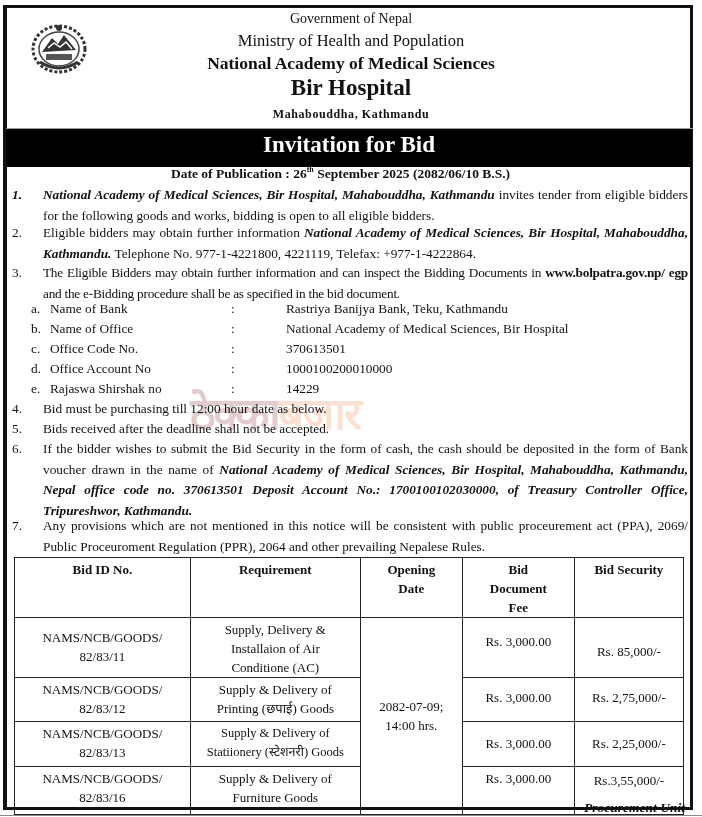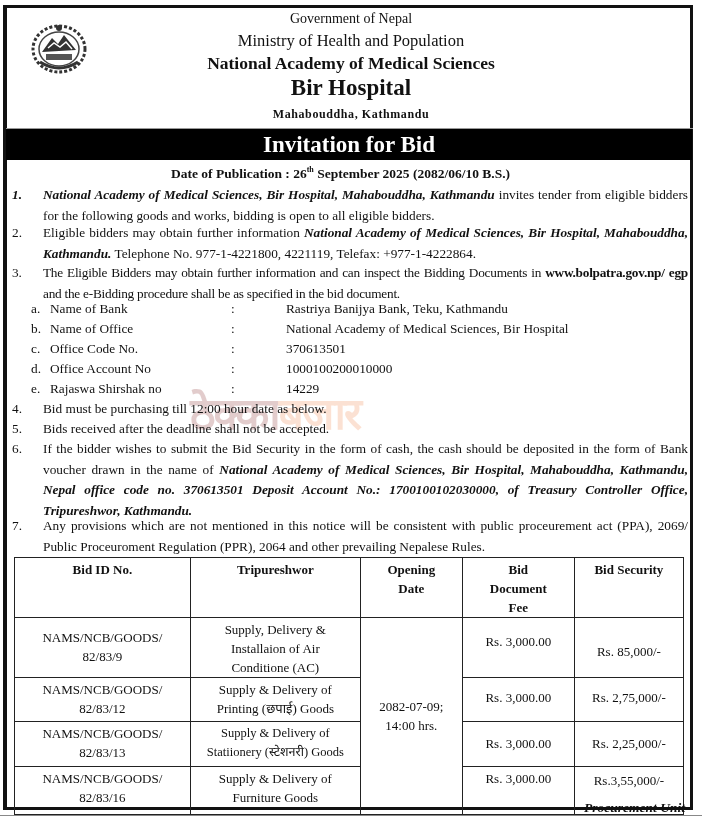--- a/index.html
+++ b/index.html
@@ -9,21 +9,21 @@
            border:3px solid #111; box-sizing:border-box; border-left-width:4px; }
   .bottom-rule { position:absolute; left:0; top:815px; width:702px; height:1px; background:#888; }
   .emblem { position:absolute; left:30px; top:22px; width:58px; height:52px; }
   .hdr { position:absolute; left:0; width:702px; text-align:center; white-space:nowrap; }
   .h-gov { top:11px; font-size:14px; }
   .h-min { top:31px; font-size:16.5px; }
   .h-nams { top:53px; font-size:17.5px; font-weight:bold; }
   .h-bir { top:75px; font-size:23px; font-weight:bold; }
   .h-loc { top:107px; font-size:12px; font-weight:bold; letter-spacing:0.6px; }
   .sep { position:absolute; left:6px; top:128px; width:687px; height:1px; background:#999; }
-  .titlebar { position:absolute; left:6px; top:129px; width:686px; height:31px; background:#000;
+  .titlebar { position:absolute; left:6px; top:129px; width:686px; height:38px; background:#000;
               color:#fff; text-align:center; font-size:23px; font-weight:bold; line-height:31px; }
   .pubdate { position:absolute; left:0; width:681px; top:165px; text-align:center; font-size:13.5px; font-weight:bold; }
   .pubdate sup { font-size:8px; }
   .para { position:absolute; left:12px; width:676px; font-size:13.3px; line-height:20.5px; text-align:justify; }
   .para .num { position:absolute; left:0; top:0; width:22px; }
   .para .txt { margin-left:31px; display:block; }
   .bi { font-weight:bold; font-style:italic; }
   .b { font-weight:bold; }
   .kv { position:absolute; left:31px; font-size:13.3px; height:19px; }
   .kv span { position:absolute; top:0; white-space:nowrap; }
@@ -135,29 +135,29 @@
   <colgroup>
     <col style="width:179px">
       <col style="width:161px">
       <col style="width:105px">
       <col style="width:115px">
       <col style="width:110px">
   </colgroup>
   <tbody>
       <tr>
     <th>Bid ID No.</th>
-    <th>Tripureshwor</th>
+    <th>Requirement</th>
     <th>Opening Date</th>
     <th>Bid Document Fee</th>
     <th>Bid Security</th>
   </tr>
   <tr style="height:60px;">
     <td style="padding-top:10px;">
           <div>NAMS/NCB/GOODS/</div>
-          <div>82/83/9</div>
+          <div>82/83/11</div>
         </td>
     <td style="padding-top:2px;">
           <div>Supply, Delivery &amp;</div>
           <div>Installaion of Air</div>
           <div>Conditione (AC)</div>
         </td>
     <td rowspan="4" style="vertical-align:middle;">
           <div>2082-07-09;</div>
           <div>14:00 hrs.</div>
         </td>

